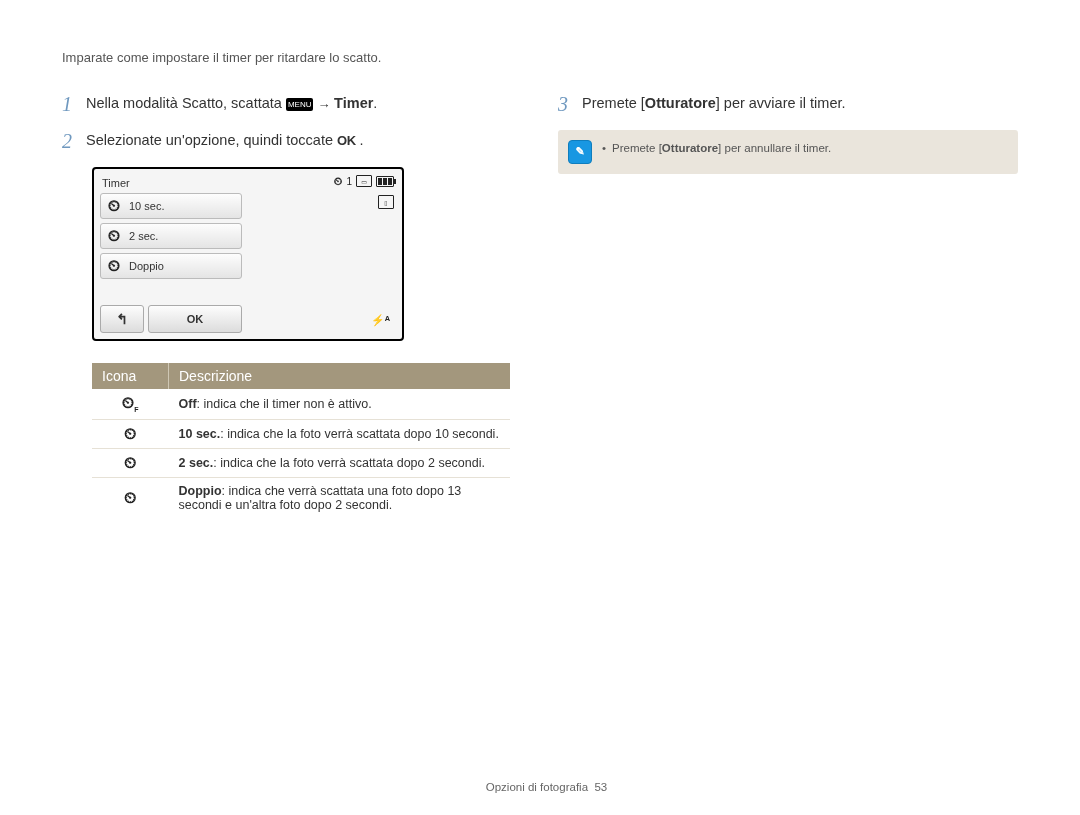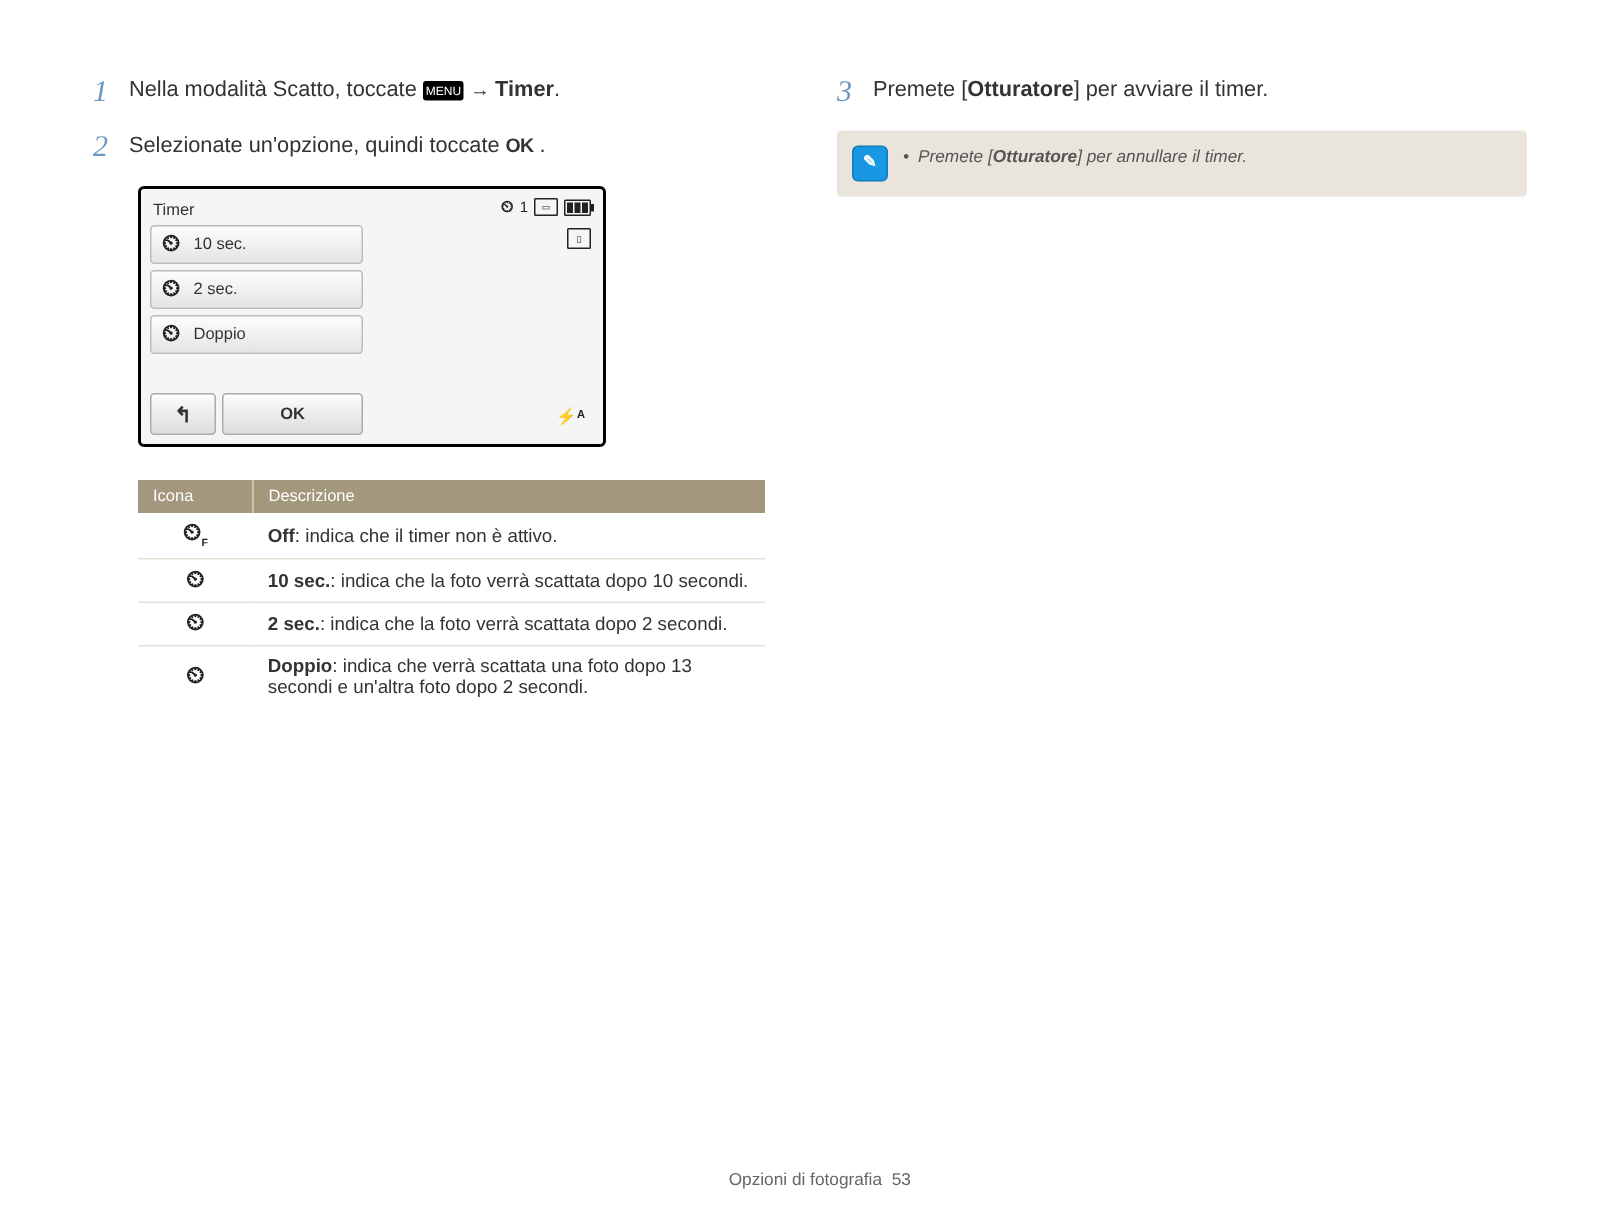--- a/index.html
+++ b/index.html
@@ -191,21 +191,21 @@
     font-size: 12.5px;
   }
   .icon-table thead tr {
     background: #a3977d;
     color: #fff;
   }
   .icon-table th {
     text-align: left;
     font-weight: 400;
     padding: 5px 10px;
-    font-size: 11px;
+    font-size: 14px;
   }
   .icon-table th.first { border-right: 1px solid #cfc7b4; width: 56px; }
   .icon-table td {
     padding: 6px 10px;
     vertical-align: middle;
     border-bottom: none;
     color: #333;
   }
   .icon-table td.icon-cell {
     text-align: center;
@@ -274,49 +274,49 @@
   .note-list {
     margin: 0;
     padding: 0;
     flex: 1;
   }
   .note-list li {
     list-style: none;
     position: relative;
     padding-left: 10px;
     margin-bottom: 2px;
-    font-style: italic;
   }
   .note-list li:before {
     content: "•";
     position: absolute; left: 0;
   }
 
   .footer {
     position: absolute;
     bottom: 22px;
     left: 13px; right: 0;
     text-align: center;
     font-size: 11.5px;
     color: #666;
   }
 </style>
 </head>
 <body>
 
 <div class="page">
+  <div class="subtitle">Imparate come impostare il timer per ritardare lo scatto.</div>
 
   <div class="columns">
 
     <div class="col">
 
       <div class="step">
         <div class="step-num">1</div>
         <div class="step-text">
-          <span>Nella modalità Scatto, toccate </span>
+          <span>Nella modalità Scatto, scattata </span>
           <span class="menu-chip">MENU</span>
           <span class="arrow"> → </span>
           <span class="bold">Timer</span><span>.</span>
         </div>
       </div>
 
       <div class="step">
         <div class="step-num">2</div>
         <div class="step-text">
           <span>Selezionate un'opzione, quindi toccate </span>

